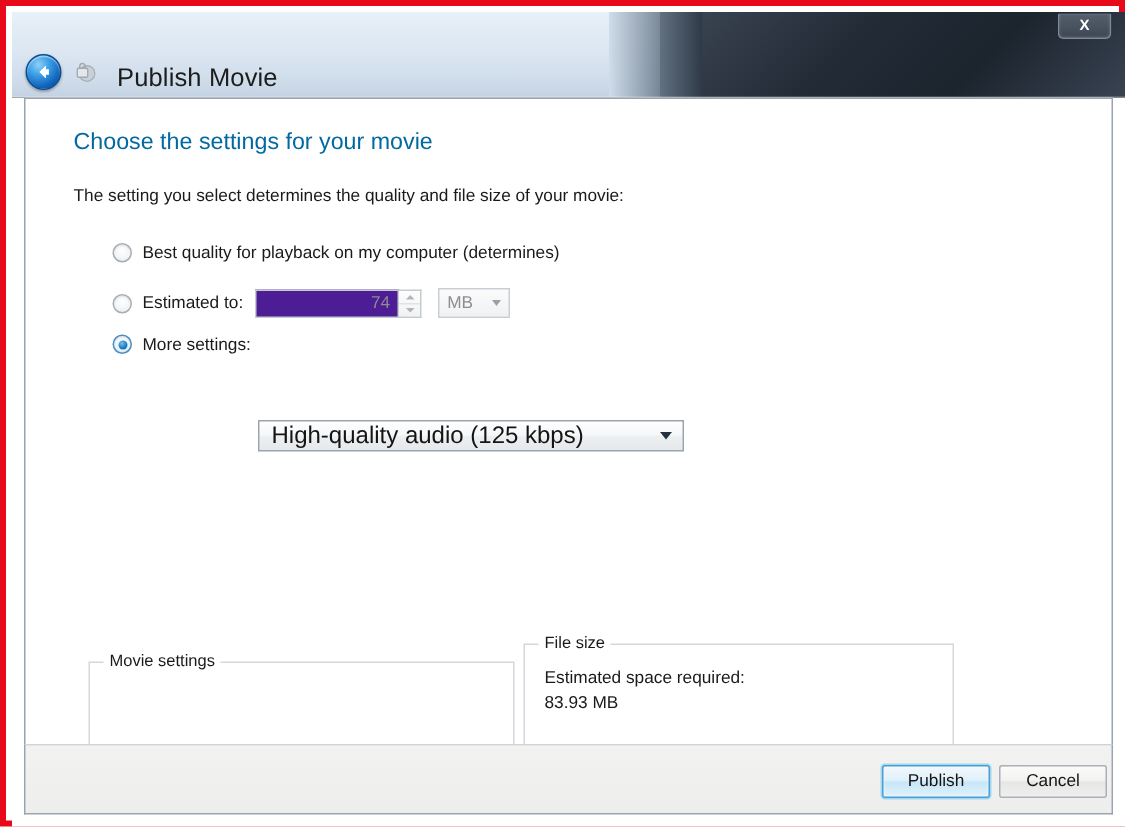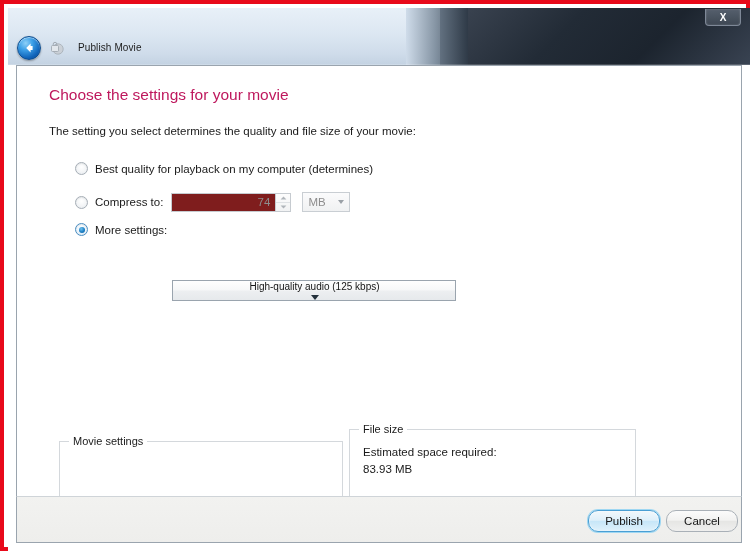--- a/index.html
+++ b/index.html
@@ -76,21 +76,21 @@
 
   #lock-icon {
     position: absolute; left: 40px; top: 31px;
     width: 17px; height: 18px;
     display:flex; align-items:center; justify-content:center;
     opacity: 0.72;
   }
 
   #window-title {
     position: absolute; left: 70px; top: 34px;
-    font-size: 10px; color: #1c1c1c;
+    font-size: 17px; color: #1c1c1c;
     letter-spacing: 0.1px;
     white-space: nowrap;
   }
 
   #close-button {
     position: absolute; right: 9px; top: 1px;
     width: 36px; height: 17px;
     border: 1px solid #7e8897;
     border-top: none;
     border-radius: 0 0 4px 4px;
@@ -107,21 +107,21 @@
     flex: 1 1 auto;
     margin: 0 8px;
     background: #ffffff;
     border: 1px solid #9aa4ae;
     border-bottom: none;
     overflow: hidden;
   }
 
   #page-heading {
     position:absolute; left: 32px; top: 20px;
-    font-size: 15.5px; color: #be185d;
+    font-size: 15.5px; color: #0369a1;
     white-space: nowrap;
   }
   #page-subtitle {
     position:absolute; left: 32px; top: 59px;
     font-size: 11.5px; color: #1a1a1a;
     white-space: nowrap;
   }
 
   
   .radio-row {
@@ -149,23 +149,23 @@
     background: radial-gradient(circle at 50% 35%, #ffffff 0%, #eef5fb 50%, #cfe3f2 100%);
   }
   .radio-ctl.checked::after {
     content:""; width:6px; height:6px; border-radius:50%;
     background: radial-gradient(circle at 38% 32%, #6fc2f0 0%, #1c7fc4 55%, #0f5f9c 100%);
   }
   .radio-label { cursor: pointer; }
 
   
   #compress-input {
-    width: 105px; height: 19px;
+    width: 96px; height: 19px;
     border: 1px solid #c6cbd0;
-    background: #7f1d1d;
+    background: #4c1d95;
     margin-left: 8px;
     display:flex; align-items:center; justify-content:flex-end;
     padding-right: 5px;
     font-size: 11.5px; color: #8d8d8d;
     cursor: text;
   }
   #compress-spinner {
     width: 15px; height: 19px;
     border: 1px solid #c6cbd0; border-left: none;
     background: linear-gradient(to bottom,#fdfdfd,#f1f2f3);
@@ -202,24 +202,23 @@
   }
 
   
   #settings-combo {
     position:absolute; left: 155px; top: 214px;
     width: 284px; height: 21px;
     border: 1px solid #9aa4ae;
     background: linear-gradient(to bottom,#fefefe 0%,#f6f7f8 48%,#edeff1 52%,#e6e9ec 100%);
     display:flex; align-items:center; justify-content:space-between;
     padding: 0 7px 0 8px;
-    font-size: 10px; color: #141414;
-    cursor: pointer;
-    white-space: nowrap;
-    flex-direction: column;
+    font-size: 16px; color: #141414;
+    cursor: pointer;
+    white-space: nowrap;
   }
 
   
   .groupbox {
     position:absolute;
     border: 1px solid #d4d8dc;
     background: #ffffff;
   }
   .groupbox-title {
     position:absolute; top: -7px; left: 9px;
@@ -245,21 +244,21 @@
     border: 1px solid #9aa4ae;
     border-top: 1px solid #cfd4d8;
     position: relative;
   }
   .btn {
     position:absolute; top: 13px;
     height: 22px;
     font-size: 11.5px; color: #151515;
     display:flex; align-items:center; justify-content:center;
     cursor: pointer;
-    border-radius: 10px;
+    border-radius: 2px;
   }
   #publish-button {
     right: 81px; width: 72px;
     border: 1px solid #4a9fd4;
     background: linear-gradient(to bottom,#f2f8fc 0%,#dff0fa 46%,#c7e6f8 52%,#dff1fb 100%);
     box-shadow: 0 0 0 1px #9fd7f2, inset 0 0 2px rgba(255,255,255,0.9);
   }
   #cancel-button {
     right: 3px; width: 72px;
     border: 1px solid #a9b0b7;
@@ -304,21 +303,21 @@
 
       <div id="page-subtitle">The setting you select determines the quality and file size of your movie:</div>
 
       <div class="radio-row" id="row-best">
         <span class="radio-ctl"></span>
         <span class="radio-label">Best quality for playback on my computer (determines)</span>
       </div>
 
       <div class="radio-row" id="row-compress">
         <span class="radio-ctl"></span>
-        <span class="radio-label">Compress to:</span>
+        <span class="radio-label">Estimated to:</span>
 
         <span id="compress-input">74</span>
 
         <span id="compress-spinner">
           <span class="spin-btn">
             <svg width="7" height="4" viewBox="0 0 7 4" aria-hidden="true">
               <path d="M3.5 0.6 L6.4 3.6 L0.6 3.6 Z" fill="#b0b5ba"></path>
             </svg>
           </span>
           <span class="spin-btn">

